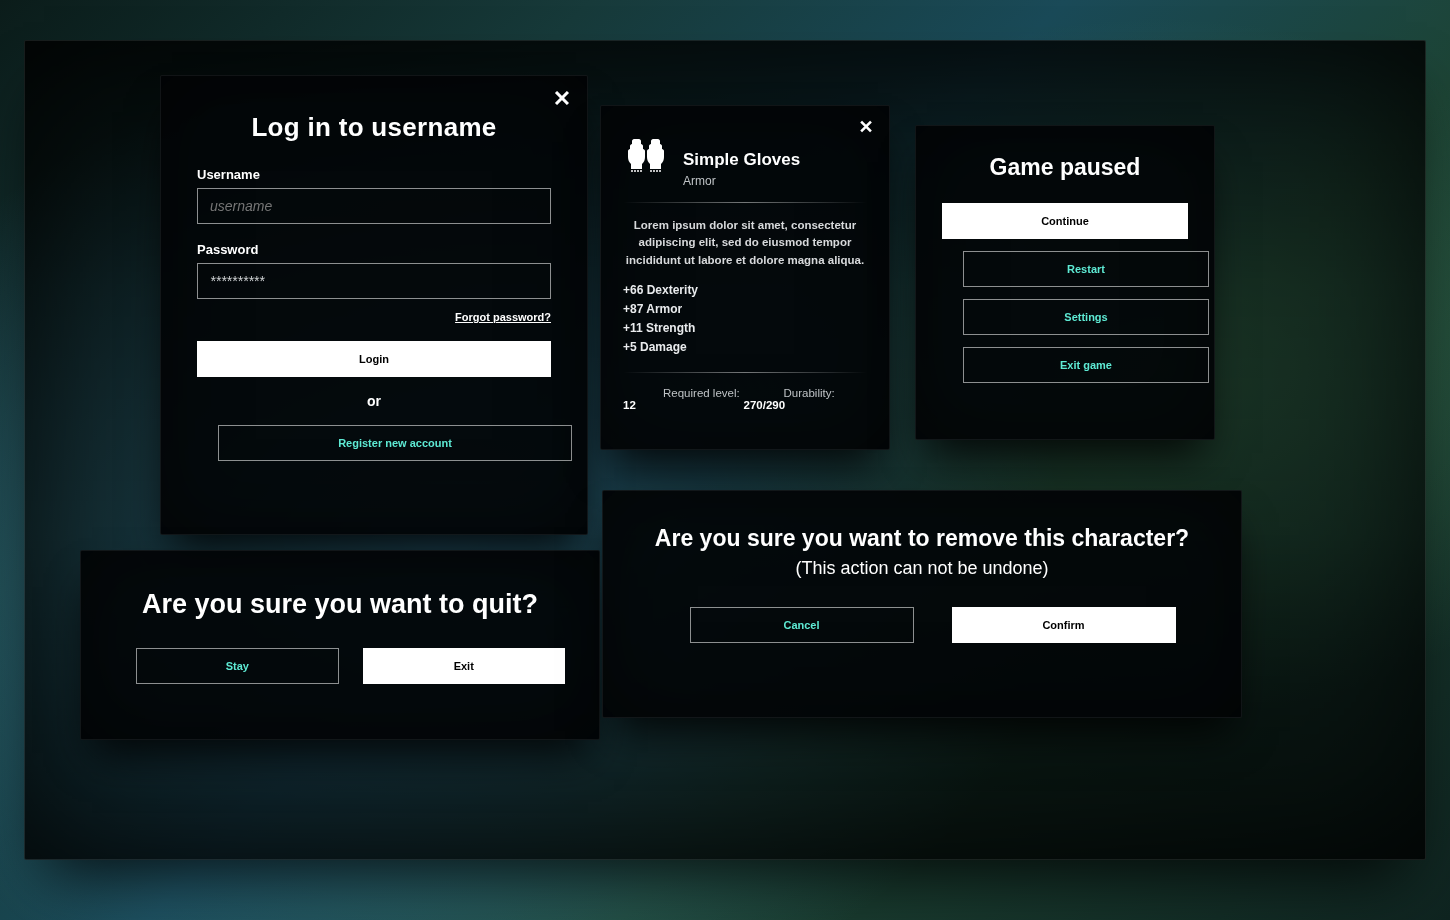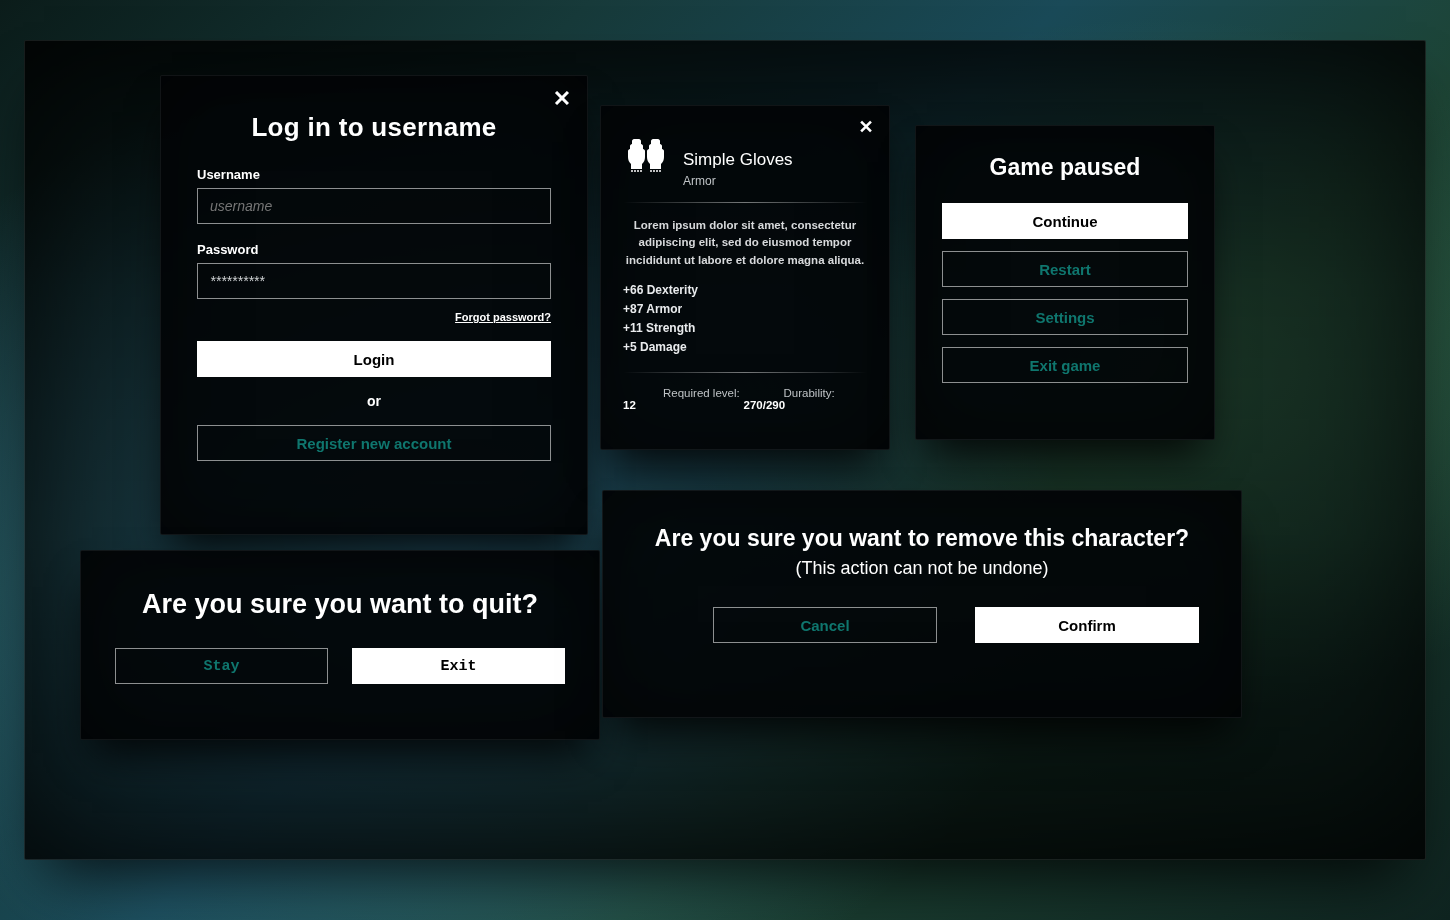--- a/index.html
+++ b/index.html
@@ -43,53 +43,53 @@
 
   
   .login{left:160px;top:75px;width:428px;height:460px;padding:28px 36px;}
   .login h2{margin:8px 0 24px;text-align:center;font-size:26px;font-weight:800;letter-spacing:0.3px;}
   .lbl{font-size:13px;font-weight:700;margin-bottom:6px;}
   .field{
     width:100%;height:36px;background:transparent;border:1px solid var(--outline);
     color:#cfd2d4;font-style:italic;font-size:14px;padding:0 12px;outline:none;margin-bottom:18px;
   }
   .forgot{font-size:11px;font-weight:700;text-decoration:underline;float:right;margin-top:-6px;margin-bottom:18px;cursor:pointer;}
-  .btn{width:100%;height:36px;font-size:15px;font-weight:800;cursor:pointer;border:1px solid var(--outline);}
+  .btn{width:100%;height:36px;font-size:11px;font-weight:800;cursor:pointer;border:1px solid var(--outline);}
   .btn-solid{background:#fff;color:#000;border:1px solid #fff;}
-  .btn-ghost{background:transparent;color:#0f766e;}
+  .btn-ghost{background:transparent;color:#5eead4;margin-left:21px;}
   .or{clear:both;text-align:center;font-weight:700;font-size:14px;margin:16px 0;}
 
   
   .item{left:600px;top:105px;width:290px;height:345px;padding:18px 22px;}
   .item-head{display:flex;align-items:center;gap:14px;}
   .gloves-icon{width:46px;height:46px;position:relative;}
-  .item-title{font-size:17px;font-weight:400;margin-top:26px;}
+  .item-title{font-size:17px;font-weight:700;margin-top:26px;}
   .item-sub{font-size:12px;color:var(--txt-dim);margin-top:4px;}
   .hr{height:1px;background:linear-gradient(90deg,transparent,rgba(255,255,255,0.45),transparent);margin:14px 0;}
   .item-desc{font-size:11.5px;text-align:center;color:#d7d9db;line-height:1.5;font-weight:bold;}
   .stats{font-size:12px;font-weight:700;color:#e9ebed;line-height:1.6;margin-top:12px;}
   .item-foot{display:flex;justify-content:space-between;font-size:11.5px;font-weight:700;margin-top:12px;}
   .item-foot .k{color:var(--txt-dim);font-weight:400;padding-left:40px;}
 
   
   .pause{left:915px;top:125px;width:300px;height:315px;padding:22px 26px;}
   .pause h2{margin:6px 0 22px;text-align:center;font-size:23px;font-weight:800;}
   .pause .btn{margin-bottom:12px;}
 
   
   .quit{left:80px;top:550px;width:520px;height:190px;padding:28px 34px;}
   .quit h2{margin:10px 0 28px;text-align:center;font-size:27px;font-weight:800;}
   .quit-row{display:flex;gap:24px;}
-  .quit-row .btn{flex:1;font-family:Liberation Mono, monospace;}
+  .quit-row .btn{flex:1;}
 
   
   .remove{left:602px;top:490px;width:640px;height:228px;padding:26px 42px;}
   .remove h2{margin:8px 0 6px;text-align:center;font-size:23px;font-weight:800;}
   .remove .sub{text-align:center;font-size:18px;margin-bottom:28px;}
-  .remove-row{display:flex;gap:38px;justify-content:flex-end;}
+  .remove-row{display:flex;gap:38px;justify-content:center;}
   .remove-row .btn{width:224px;}
 </style>
 </head>
 <body>
 
 <div class="frame"></div>
 
 <div class="panel login">
   <div class="close-x">✕</div>
   <h2>Log in to username</h2>

